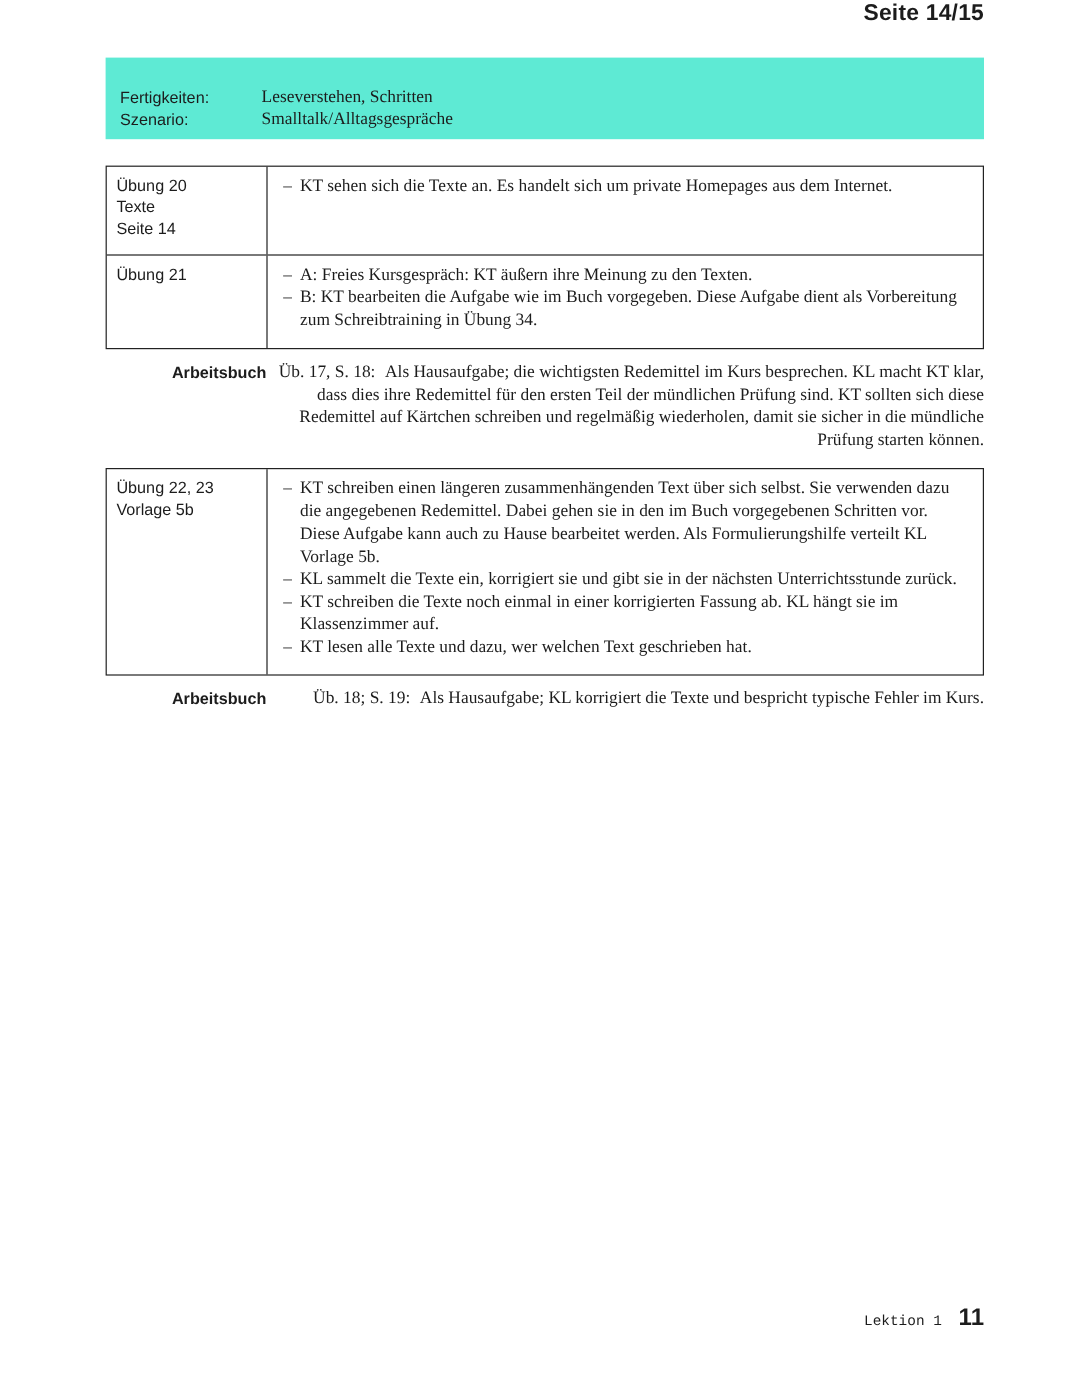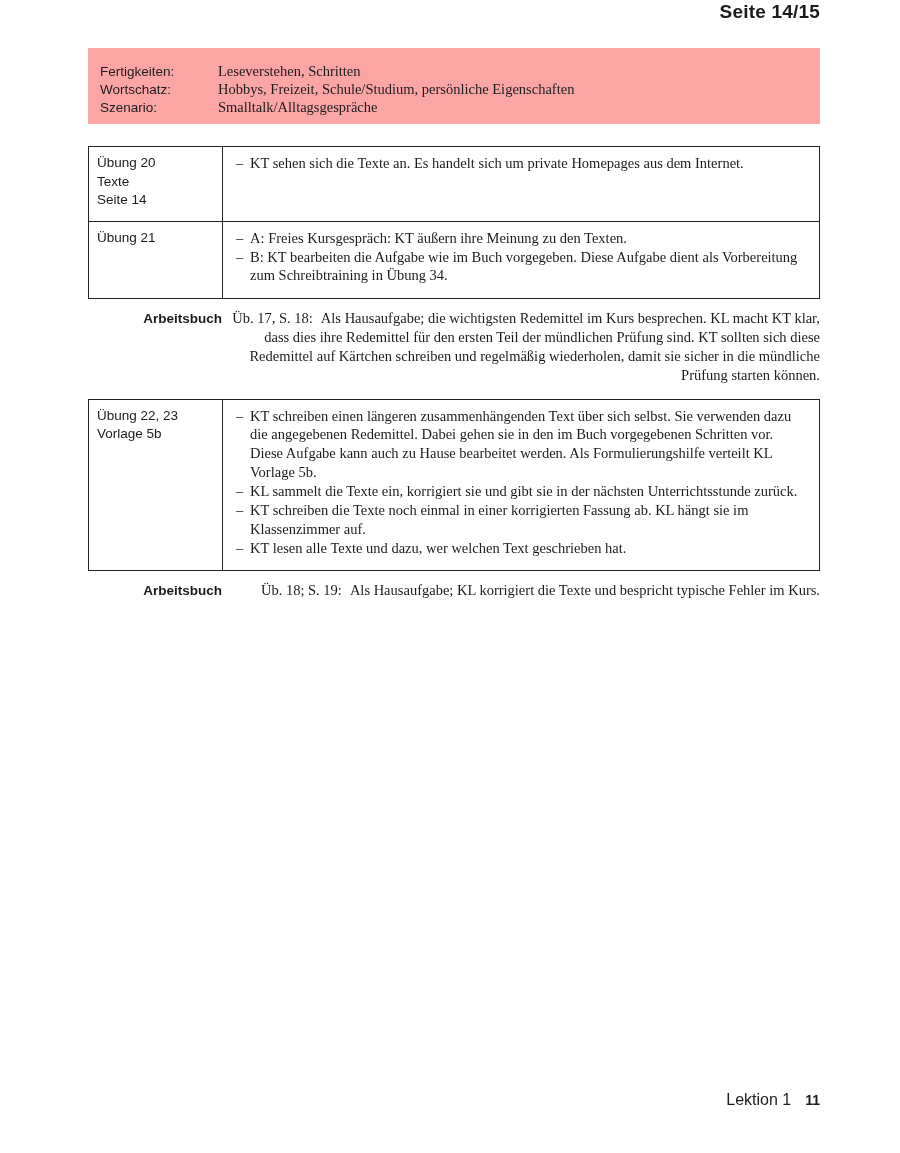--- a/index.html
+++ b/index.html
@@ -24,22 +24,22 @@
   .page-header { text-align: right; }
   .page-title {
     font-family: "Liberation Sans", sans-serif;
     font-weight: bold;
     font-size: 19px;
     letter-spacing: 0.2px;
   }
   
   .infobox {
     margin-top: 23px;
-    background: #fca5a5;
-    padding: 14px 10px 8px 12px;
+    background: #5eead4;
+    padding: 24px 10px 8px 12px;
   }
   .info-row { display: flex; line-height: 1.26; }
   .info-label {
     width: 118px;
     flex: none;
     font-family: "Liberation Sans", sans-serif;
     font-size: 13.5px;
     padding-top: 1px;
   }
   .info-value { flex: 1; }
@@ -83,45 +83,41 @@
   .ab-body { flex: 1; hyphens: auto; }
   .ab-ref { margin-right: 8px; }
   
   .page-footer {
     position: absolute;
     right: 80px;
     bottom: 42px;
     display: flex;
     align-items: baseline;
   }
-  .footer-lesson { font-family: Liberation Sans, sans-serif; font-size: 16px; }
+  .footer-lesson { font-family: Liberation Mono, monospace; font-size: 12px; }
   .footer-page {
     margin-left: 14px;
     font-family: "Liberation Sans", sans-serif;
     font-weight: bold;
-    font-size: 14px;
+    font-size: 20px;
   }
 </style>
 </head>
 <body>
 
 <div class="content">
 
   <div class="page-header">
     <span class="page-title">Seite 14/15</span>
   </div>
 
   <div class="infobox">
     <div class="info-row">
       <span class="info-label">Fertigkeiten:</span>
       <span class="info-value">Leseverstehen, Schritten</span>
-    </div>
-    <div class="info-row">
-      <span class="info-label">Wortschatz:</span>
-      <span class="info-value">Hobbys, Freizeit, Schule/Studium, persönliche Eigenschaften</span>
     </div>
     <div class="info-row">
       <span class="info-label">Szenario:</span>
       <span class="info-value">Smalltalk/Alltagsgespräche</span>
     </div>
   </div>
 
   <div class="extable first">
     <div class="exrow">
       <div class="excell-left">

